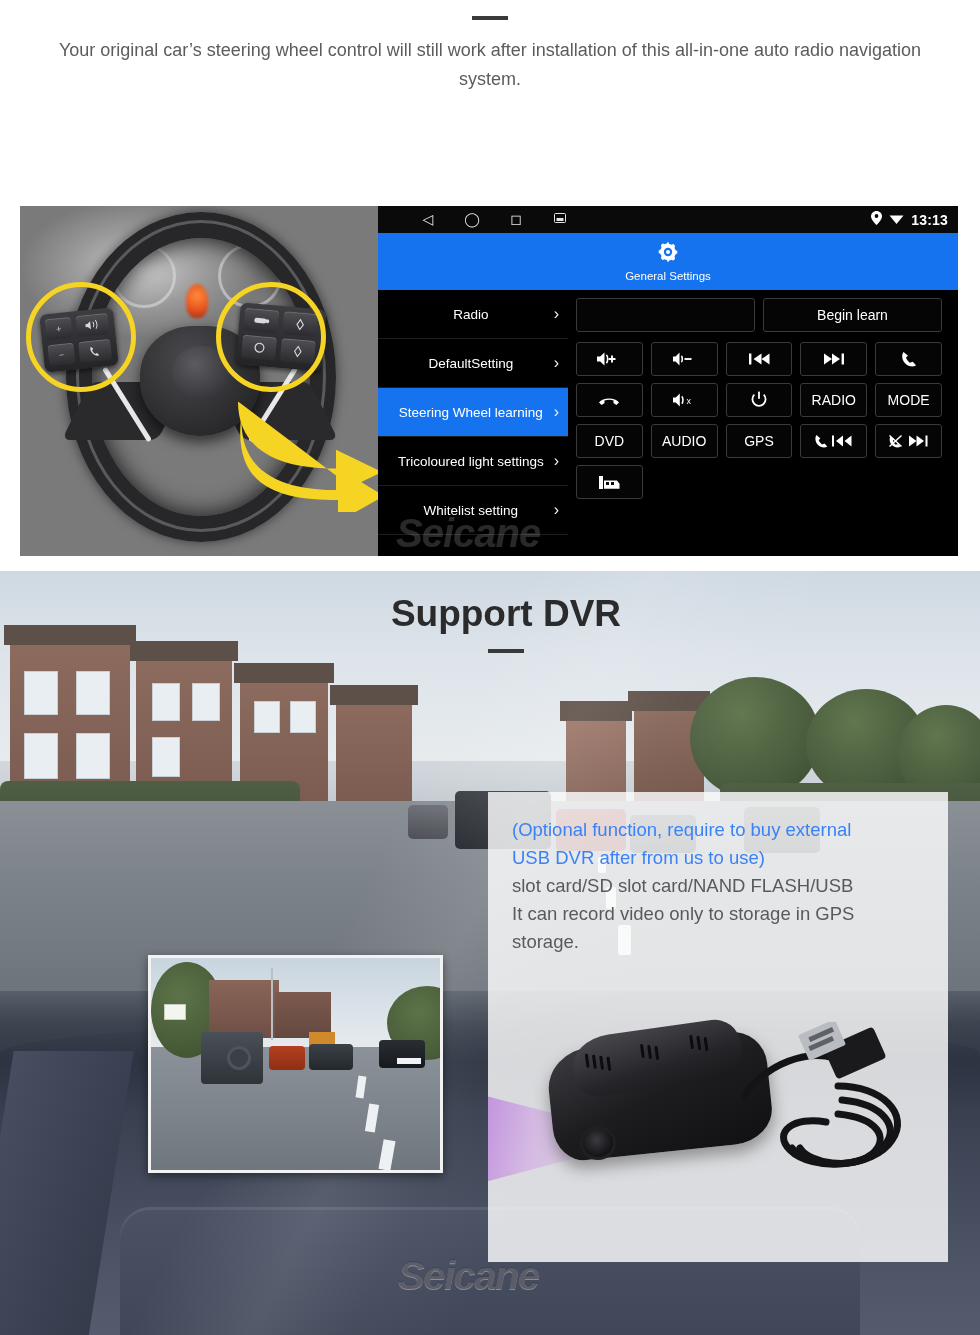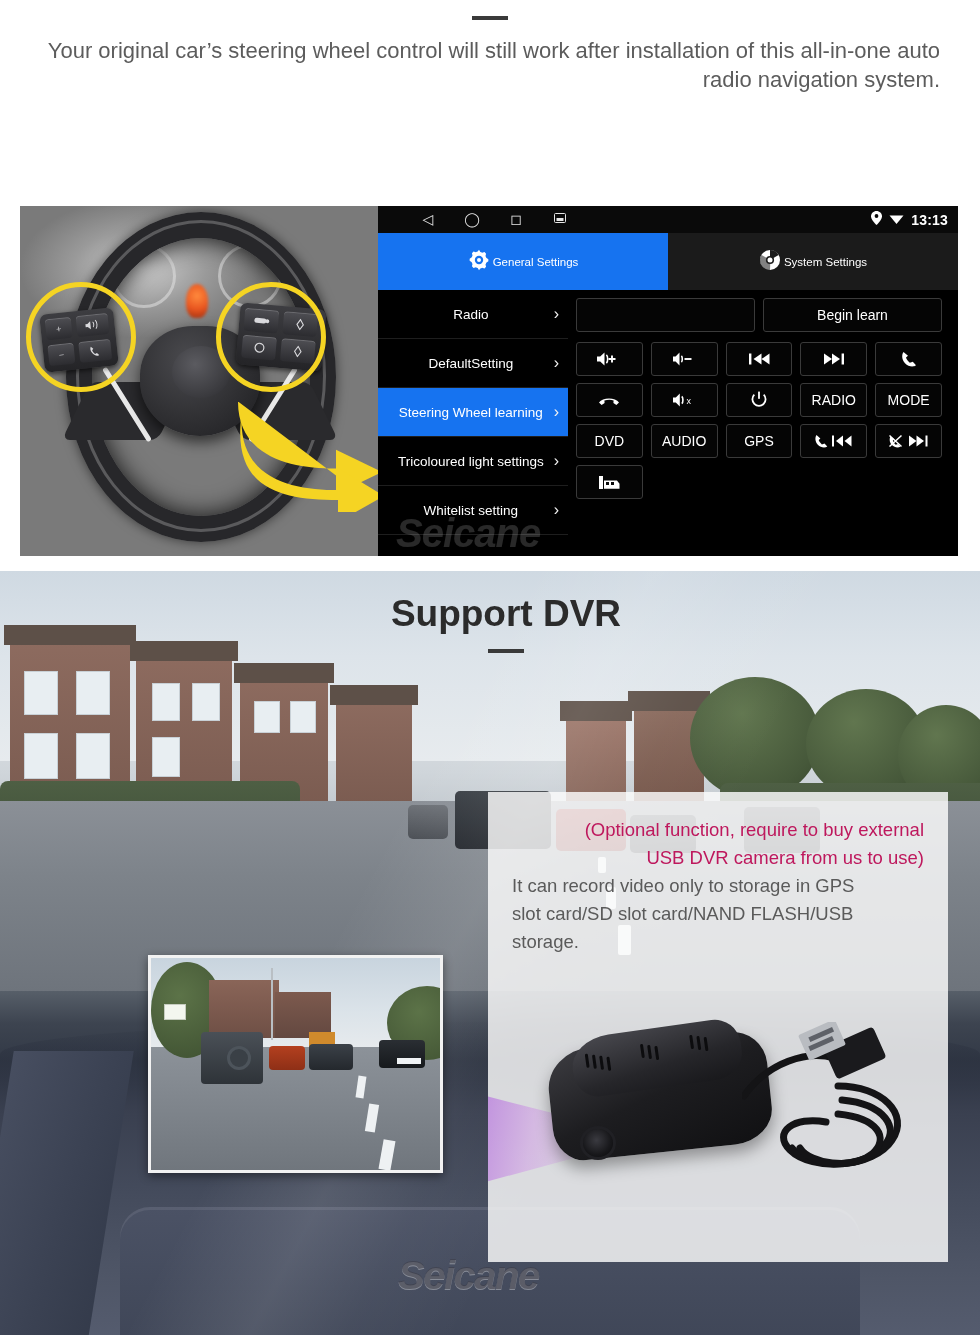--- a/index.html
+++ b/index.html
@@ -28,22 +28,22 @@
   }
   .swc-rule {
     width: 36px;
     height: 4px;
     background: #3a3a3a;
     margin: 16px auto 0 auto;
   }
   .swc-sub {
     width: 900px;
     margin: 16px auto 0 auto;
-    text-align: right;
-    font-size: 22px;
+    text-align: center;
+    font-size: 18px;
     line-height: 29px;
     color: #5c5c5c;
   }
 
   
   .photo-strip {
     position: absolute;
     left: 20px;
     top: 190px;
     width: 938px;
@@ -171,21 +171,21 @@
   .nav-ico.first { margin-left: 28px; }
   .status-right {
     position: absolute; right: 10px; top: 0;
     height: 27px; display: flex; align-items: center; gap: 7px;
   }
   .status-right .clock { font-size: 14px; font-weight: bold; letter-spacing: .2px; }
 
   .hu-tabs { display: flex; height: 57px; }
   .hu-tab {
     flex: 1;
-    display: flex; flex-direction: row;
+    display: flex; flex-direction: column;
     align-items: center; justify-content: center;
     gap: 3px;
   }
   .hu-tab.active { background: #1673f0; }
   .hu-tab.inactive { background: #1b1b1b; }
   .hu-tab .lbl { font-size: 11.5px; }
 
   .hu-body { display: flex; height: 328px; }
   .hu-menu { width: 190px; background: #000; }
   .menu-item {
@@ -346,21 +346,21 @@
     background: rgba(252,252,252,.82);
     z-index: 8;
     overflow: hidden;
   }
   .panel-text { padding: 24px 24px 0 24px; }
   .panel-text p {
     font-size: 18.5px;
     line-height: 28px;
     color: #5a5a5a;
   }
-  .panel-text p.accent { color: #be185d; text-align: right; }
+  .panel-text p.accent { color: #3b82f6; }
   .cam-img { position: absolute; left: 0; top: 190px; width: 460px; height: 230px; }
   .cam-body {
     position: absolute; left: 62px; top: 58px; width: 220px; height: 112px;
     background: linear-gradient(160deg, #3d3d42 0%, #1d1d20 48%, #101012 100%);
     border-radius: 46px 34px 40px 30px / 40px 34px 34px 34px;
     transform: rotate(-6deg);
     box-shadow: 0 8px 16px rgba(0,0,0,.35);
   }
   .cam-top {
     position: absolute; left: 84px; top: 46px; width: 170px; height: 60px;
@@ -513,32 +513,20 @@
         <div class="hu-tab active">
           <span>
             <svg width="22" height="22" viewBox="0 0 22 22">
               <path fill="#fff" d="M11 0.8l1.3 2.1a8.3 8.3 0 011.8.75l2.4-.55 1.55 1.55-.55 2.4c.33.57.58 1.18.75 1.8l2.1 1.3v2.2l-2.1 1.3a8.3 8.3 0 01-.75 1.8l.55 2.4-1.55 1.55-2.4-.55a8.3 8.3 0 01-1.8.75L11 21.2 9.7 19.1a8.3 8.3 0 01-1.8-.75l-2.4.55L3.95 17.35l.55-2.4a8.3 8.3 0 01-.75-1.8L1.65 11.85v-2.2l2.1-1.3c.17-.62.42-1.23.75-1.8l-.55-2.4L5.5 2.6l2.4.55c.57-.33 1.18-.58 1.8-.75L11 .8z"></path>
               <circle cx="11" cy="11" r="4.2" fill="#1673f0"></circle>
               <circle cx="11" cy="11" r="2" fill="#fff"></circle>
             </svg>
           </span>
           <span class="lbl">General Settings</span>
         </div>
-        <div class="hu-tab inactive">
-          <span>
-            <svg width="22" height="22" viewBox="0 0 22 22">
-              <circle cx="11" cy="11" r="10" fill="#fff"></circle>
-              <path d="M11 1a10 10 0 018.6 4.9L11 11z" fill="#1b1b1b"></path>
-              <path d="M2.4 5.9A10 10 0 0011 21l.4-10z" fill="#1b1b1b" opacity=".55"></path>
-              <circle cx="11" cy="11" r="4.1" fill="#1b1b1b"></circle>
-              <circle cx="11" cy="11" r="2.5" fill="#fff"></circle>
-            </svg>
-          </span>
-          <span class="lbl">System Settings</span>
-        </div>
       </div>
 
       <div class="hu-body">
 
         <div class="hu-menu">
           <div class="menu-item">
             <span class="mtxt">Radio</span>
             <span class="chev">›</span>
           </div>
           <div class="menu-item">
@@ -747,23 +735,23 @@
   <div class="f-el" style="left:246px;top:100px;width:24px;  height:6px;   background:#f0f3f5;"></div>
   <div class="f-el" style="left:206px;top:118px;width:8px;   height:22px;  background:#eef1f3;transform:rotate(8deg);"></div>
   <div class="f-el" style="left:216px;top:146px;width:10px;  height:28px;  background:#eef1f3;transform:rotate(9deg);"></div>
   <div class="f-el" style="left:230px;top:182px;width:12px;  height:30px;  background:#eef1f3;transform:rotate(10deg);"></div>
 </div>
 
 <div class="panel">
 
   <div class="panel-text">
     <p class="accent">(Optional function, require to buy external</p>
-    <p class="accent">USB DVR camera from us to use)</p>
+    <p class="accent">USB DVR after from us to use)</p>
+    <p>slot card/SD slot card/NAND FLASH/USB</p>
     <p>It can record video only to storage in GPS</p>
-    <p>slot card/SD slot card/NAND FLASH/USB</p>
     <p>storage.</p>
   </div>
 
   <div class="cam-img">
     <div class="cam-beam"></div>
     <div class="cam-body"></div>
     <div class="cam-top">
       <span class="vent" style="left:14px; top:16px;"></span>
       <span class="vent" style="left:21px; top:18px;"></span>
       <span class="vent" style="left:28px; top:20px;"></span>

